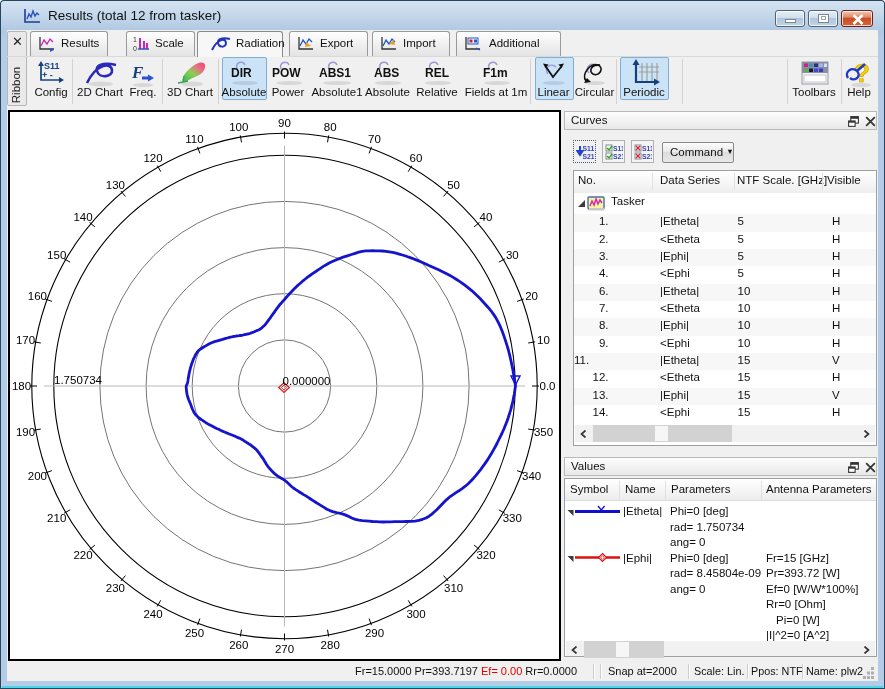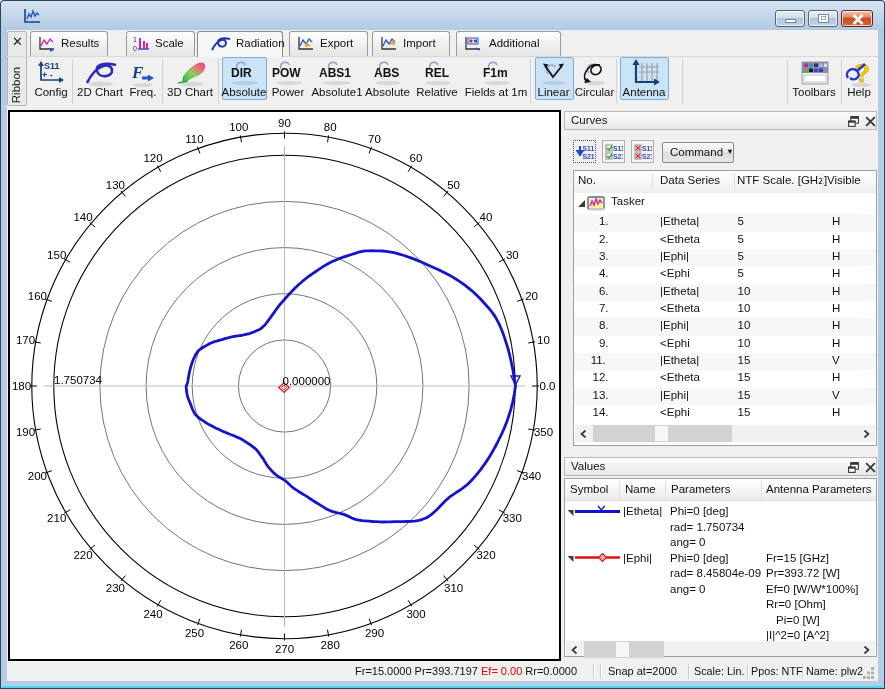--- a/index.html
+++ b/index.html
@@ -35,20 +35,21 @@
 <body>
 <div id="win"></div>
 <div id="frame"></div>
 <div id="cyan"></div>
 <div id="content"></div>
 <div id="titlebar">
   <svg class="abs" style="left:24px;top:8px" width="18" height="17" viewBox="0 0 18 17">
     <path d="M1,1 L1,14 L16,14" stroke="#1b3f8f" stroke-width="1.6" fill="none"></path>
     <path d="M3,11 L5,6 L7,9 L9,3 L11,8 L13,5 L15,7" stroke="#2a52c0" stroke-width="1.4" fill="none"></path>
   </svg>
+  <div id="title-text">Results (total 12 from tasker)</div>
   <div class="wbtn" style="left:775px;width:30px">
       <div class="abs" style="left:9px;top:8px;width:11px;height:4px;background:#fff;border:1px solid #7b8793"></div>
     </div>
   <div class="wbtn" style="left:808px;width:30px">
       <div class="abs" style="left:9px;top:3px;width:11px;height:9px;background:#fff;border:1px solid #7b8793">
         <div class="abs" style="left:2px;top:1px;width:5px;height:4px;background:#fff;border:1px solid #9aa6b0"></div>
       </div>
     </div>
   <div class="wbtn" id="btn-close" style="left:841px;width:32px">
    <svg class="abs" style="left:10px;top:3px" width="12" height="11" viewBox="0 0 12 11">
@@ -214,21 +215,21 @@
         <g stroke="#a0a0a0" stroke-width="1.2">
           <path d="M12,4 V22 M17,4 V22 M22,4 V22 M27,4 V22"></path>
           <path d="M9,8 H29 M9,13 H29"></path>
         </g>
         <g stroke="#16407c" fill="#16407c">
           <path d="M6,5 L6,23 L24,23" stroke-width="2.2" fill="none"></path>
           <path d="M6,0 l-3.5,6 h7 Z" stroke="none"></path>
           <path d="M30,23 l-6,-3.5 v7 Z" stroke="none"></path>
         </g>
       </svg>
-  <div class="rbtn-label" style="left:637px">Antenna</div>
+  <div class="rbtn-label" style="left:637px">Periodic</div>
 
   <svg class="abs" style="left:794px;top:31px" width="28" height="26" viewBox="0 0 28 26">
         <rect x="1" y="1" width="26" height="22" fill="#f2f2f2" stroke="#9a9aa8"></rect>
         <rect x="1" y="1" width="26" height="11" fill="#8890a2"></rect>
         <g>
           <rect x="3" y="2.5" width="4" height="3.5" fill="#cc2090"></rect>
           <rect x="8" y="2.5" width="4" height="3.5" fill="#3a9aaa"></rect>
           <rect x="13" y="2.5" width="4" height="3.5" fill="#342a88"></rect>
           <rect x="18" y="2.5" width="4" height="3.5" fill="#9ab8e8"></rect>
           <rect x="23" y="2.5" width="3" height="3.5" fill="#cfe2f8"></rect>
@@ -445,21 +446,21 @@
           <span class="abs" style="left:163.5px;top:1px">10</span>
           <span class="abs" style="left:258px;top:1px">H</span>
         </div>
         <div class="abs" style="left:0;top:142.6px;width:302px;height:17.33px;background:#fff">
           <span class="abs" style="left:0;top:1px;width:34.5px;text-align:right">9.</span>
           <span class="abs" style="left:86px;top:1px">&lt;Ephi</span>
           <span class="abs" style="left:163.5px;top:1px">10</span>
           <span class="abs" style="left:258px;top:1px">H</span>
         </div>
         <div class="abs" style="left:0;top:159.9px;width:302px;height:17.33px;background:#f7f7f7">
-          <span class="abs" style="left:7px;top:1px;width:34.5px;text-align:center">11.</span>
+          <span class="abs" style="left:0;top:1px;width:34.5px;text-align:left">11.</span>
           <span class="abs" style="left:86px;top:1px">|Etheta|</span>
           <span class="abs" style="left:163.5px;top:1px">15</span>
           <span class="abs" style="left:258px;top:1px">V</span>
         </div>
         <div class="abs" style="left:0;top:177.3px;width:302px;height:17.33px;background:#fff">
           <span class="abs" style="left:0;top:1px;width:34.5px;text-align:right">12.</span>
           <span class="abs" style="left:86px;top:1px">&lt;Etheta</span>
           <span class="abs" style="left:163.5px;top:1px">15</span>
           <span class="abs" style="left:258px;top:1px">H</span>
         </div>

